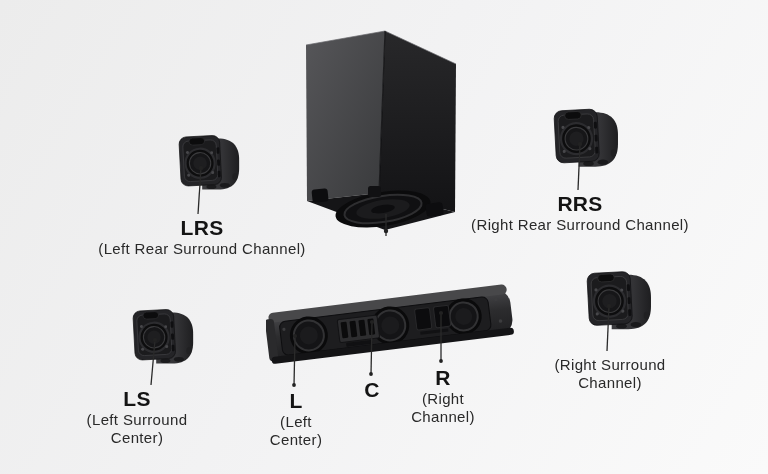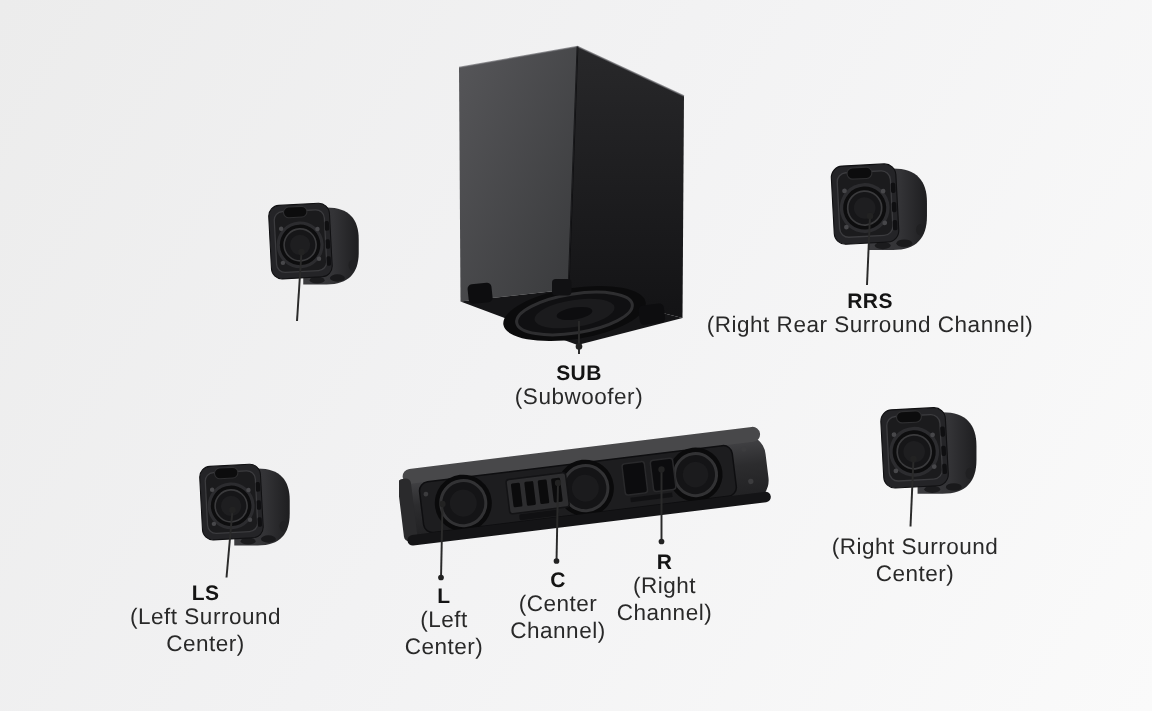--- a/index.html
+++ b/index.html
@@ -4,21 +4,21 @@
 <style>
   html,body{margin:0;padding:0;}
   body{font-family:"Liberation Sans", sans-serif;}
   .stage{
     position:relative;width:768px;height:474px;overflow:hidden;
     background:linear-gradient(120deg,#ececec 0%,#f2f2f3 45%,#fafafa 100%);
   }
   .spk,.big{position:absolute;}
   .leaders{position:absolute;left:0;top:0;width:768px;height:474px;z-index:2;pointer-events:none;}
   .label{position:absolute;z-index:3;text-align:center;}
-  .code{font-size:14px;font-weight:bold;color:#141414;line-height:1.15;letter-spacing:.3px;}
+  .code{font-size:21px;font-weight:bold;color:#141414;line-height:1.15;letter-spacing:.3px;}
   .desc{font-size:15px;color:#292929;line-height:1.17;letter-spacing:.35px;}
 </style>
 </head>
 <body>
 
 <div class="stage">
 
   <svg width="0" height="0" style="position:absolute" aria-hidden="true">
     <defs>
       <linearGradient id="gBody" x1="0" y1="0" x2="1" y2="0">
@@ -168,48 +168,47 @@
         <line x1="155" y1="340" x2="151" y2="385"></line>
           <circle cx="155" cy="340" r="2.2" stroke="none"></circle>
       </g>
       <g>
         <line x1="609" y1="306" x2="607" y2="351"></line>
           <circle cx="609" cy="306" r="2.2" stroke="none"></circle>
       </g>
     </g>
   </svg>
 
-
-  <div class="label" style="left:334px;top:240px;width:104px">
-    <div class="code">SUB</div>
-    <div class="desc">(Subwoofer)</div>
-  </div>
+  <div class="label" style="left:96px;top:216px;width:212px">
+    <div class="code">LRS</div>
+    <div class="desc">(Left Rear Surround Channel)</div>
+  </div>
+
 
   <div class="label" style="left:470px;top:192px;width:220px">
     <div class="code">RRS</div>
     <div class="desc">(Right Rear Surround Channel)</div>
   </div>
 
   <div class="label" style="left:260px;top:389px;width:72px">
     <div class="code">L</div>
     <div class="desc">(Left Center)</div>
   </div>
 
   <div class="label" style="left:332px;top:378px;width:80px">
     <div class="code">C</div>
-    <div class="desc">(Center Channel)</div>
   </div>
 
   <div class="label" style="left:403px;top:366px;width:80px">
     <div class="code">R</div>
     <div class="desc">(Right Channel)</div>
   </div>
 
   <div class="label" style="left:77px;top:387px;width:120px">
     <div class="code">LS</div>
     <div class="desc">(Left Surround Center)</div>
   </div>
 
   <div class="label" style="left:545px;top:356px;width:130px">
-    <div class="desc">(Right Surround Center)</div>
+    <div class="desc">(Right Surround Channel)</div>
   </div>
 
 </div>
 
 </body></html>

